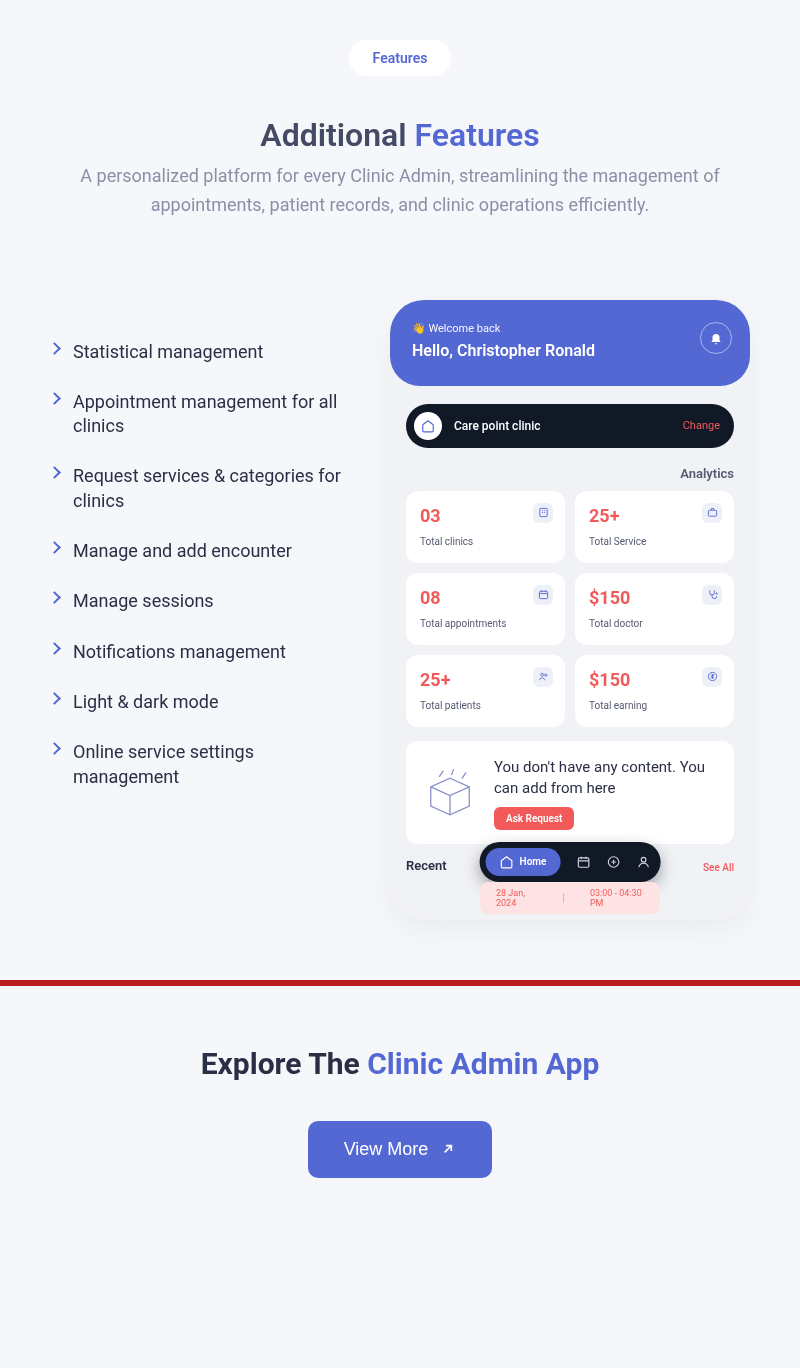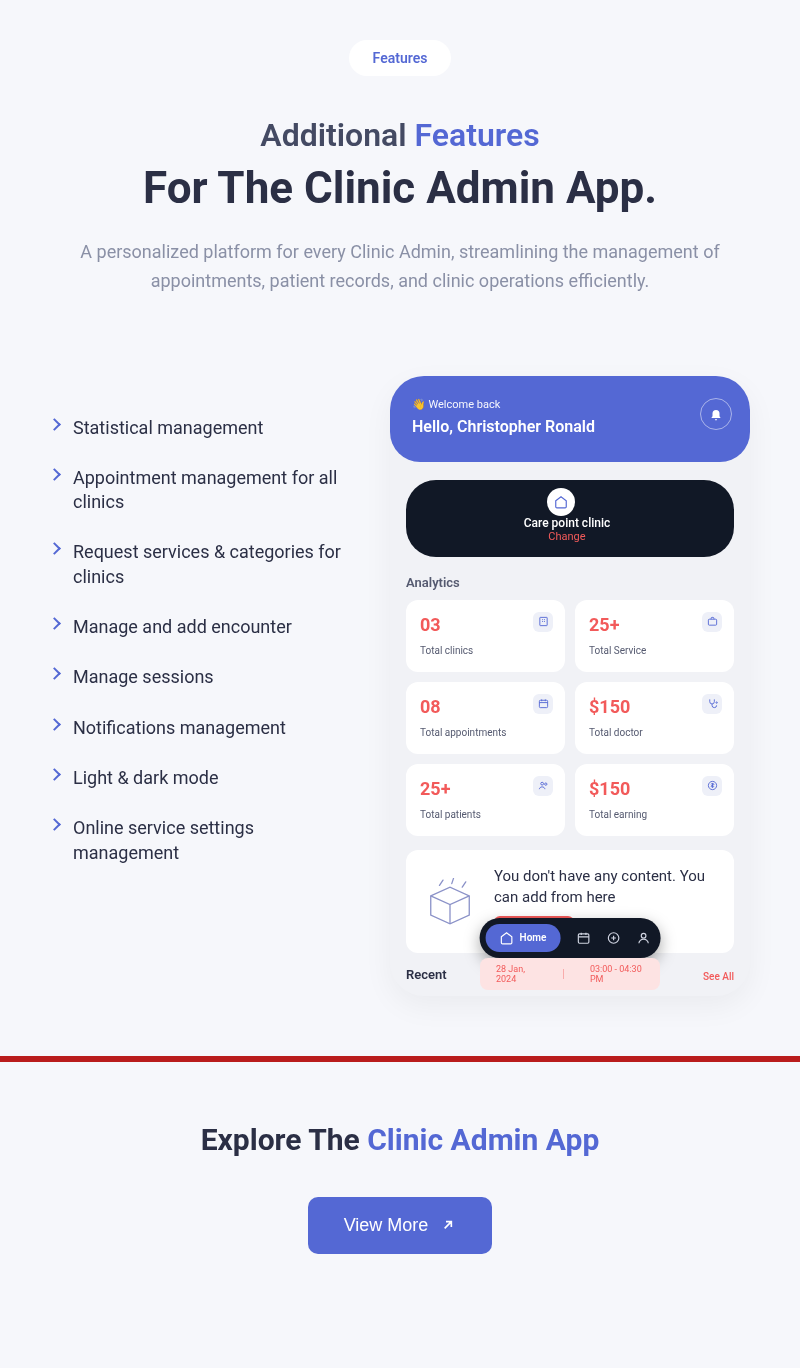--- a/index.html
+++ b/index.html
@@ -116,40 +116,40 @@
   }
   .bell svg { width:14px; height:14px; fill:#fff; }
 
   .clinic-bar {
     margin: 0 16px 18px;
     background: #111826;
     color: #fff;
     border-radius: 30px;
     display: flex;
     align-items: center;
-    padding: 8px 14px 14px 8px;
+    padding: 8px 14px 8px 8px;
     font-size: 12px;
-    flex-direction: column;
   }
   .clinic-bar .icon {
     width: 28px; height: 28px;
     background: #fff;
     border-radius: 50%;
     margin-right: 12px;
     display:flex;align-items:center;justify-content:center;
   }
   .clinic-bar .icon svg{width:14px;height:14px;stroke:#5468d4;fill:none;stroke-width:2;}
   .clinic-bar .name { flex: 1; font-weight:500;}
   .clinic-bar .change { color: #f25a5a; font-size: 11px; }
 
   .section-label {
     margin: 0 16px 10px;
     font-size: 13px;
     font-weight: 600;
     color: #555a70;
+    text-align: right;
   }
   .grid {
     display: grid;
     grid-template-columns: 1fr 1fr;
     gap: 10px;
     margin: 0 16px 14px;
   }
   .card {
     background: #fff;
     border-radius: 12px;
@@ -242,21 +242,20 @@
   .view-more svg{width:16px;height:16px;stroke:#fff;stroke-width:2.5;fill:none;}
 </style>
 </head>
 <body>
 
 <section class="top-section">
   <div class="pill">Features</div>
   <div class="headline1">
     <span>Additional </span><span class="accent">Features</span>
   </div>
-  <div class="headline2">For The Clinic Admin App.</div>
   <p class="subhead">A personalized platform for every Clinic Admin, streamlining the management of appointments, patient records, and clinic operations efficiently.</p>
 </section>
 
 <section class="content-row">
   <ul class="feature-list">
     <li>
         <span class="chev"></span>
         <span>Statistical management</span>
       </li>
     <li>

